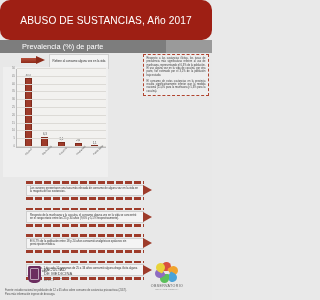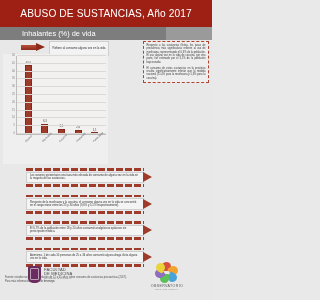--- a/index.html
+++ b/index.html
@@ -6,21 +6,21 @@
   body{
     width:212px;height:300px;overflow:hidden;
     background:#e9e9e9;
     font-family:"Liberation Sans", sans-serif;
     -webkit-font-smoothing:antialiased;
   }
   .page{position:relative;width:212px;height:300px;background:#e8e8e8;}
 
   
   .header{
-    height:27px;background:#9e1f14;display:flex;align-items:center;justify-content:center;
+    height:40px;background:#9e1f14;display:flex;align-items:center;justify-content:center;border-radius:10px;
   }
   .header-title{
     color:#ffffff;font-size:10.2px;letter-spacing:.1px;white-space:nowrap;font-weight:400;
   }
 
   
   .subband{
     position:relative;height:13px;background:#7d7d7d;
     display:flex;align-items:center;
   }
@@ -141,21 +141,21 @@
 </head>
 <body>
 
 <div class="page">
 
   <div class="header">
     <div class="header-title">ABUSO DE SUSTANCIAS, Año 2017</div>
   </div>
 
   <div class="subband">
-    <div class="subband-title">Inhalantes (%) de vida</div>
+    <div class="subband-title">Prevalencia (%) de parte</div>
     <div class="subband-tail"></div>
   </div>
 
   <div class="body-area">
 
     <div class="arrow-callout">
       <div class="arrow-shape">
         <div class="arrow-body"></div>
         <div class="arrow-head"></div>
       </div>

